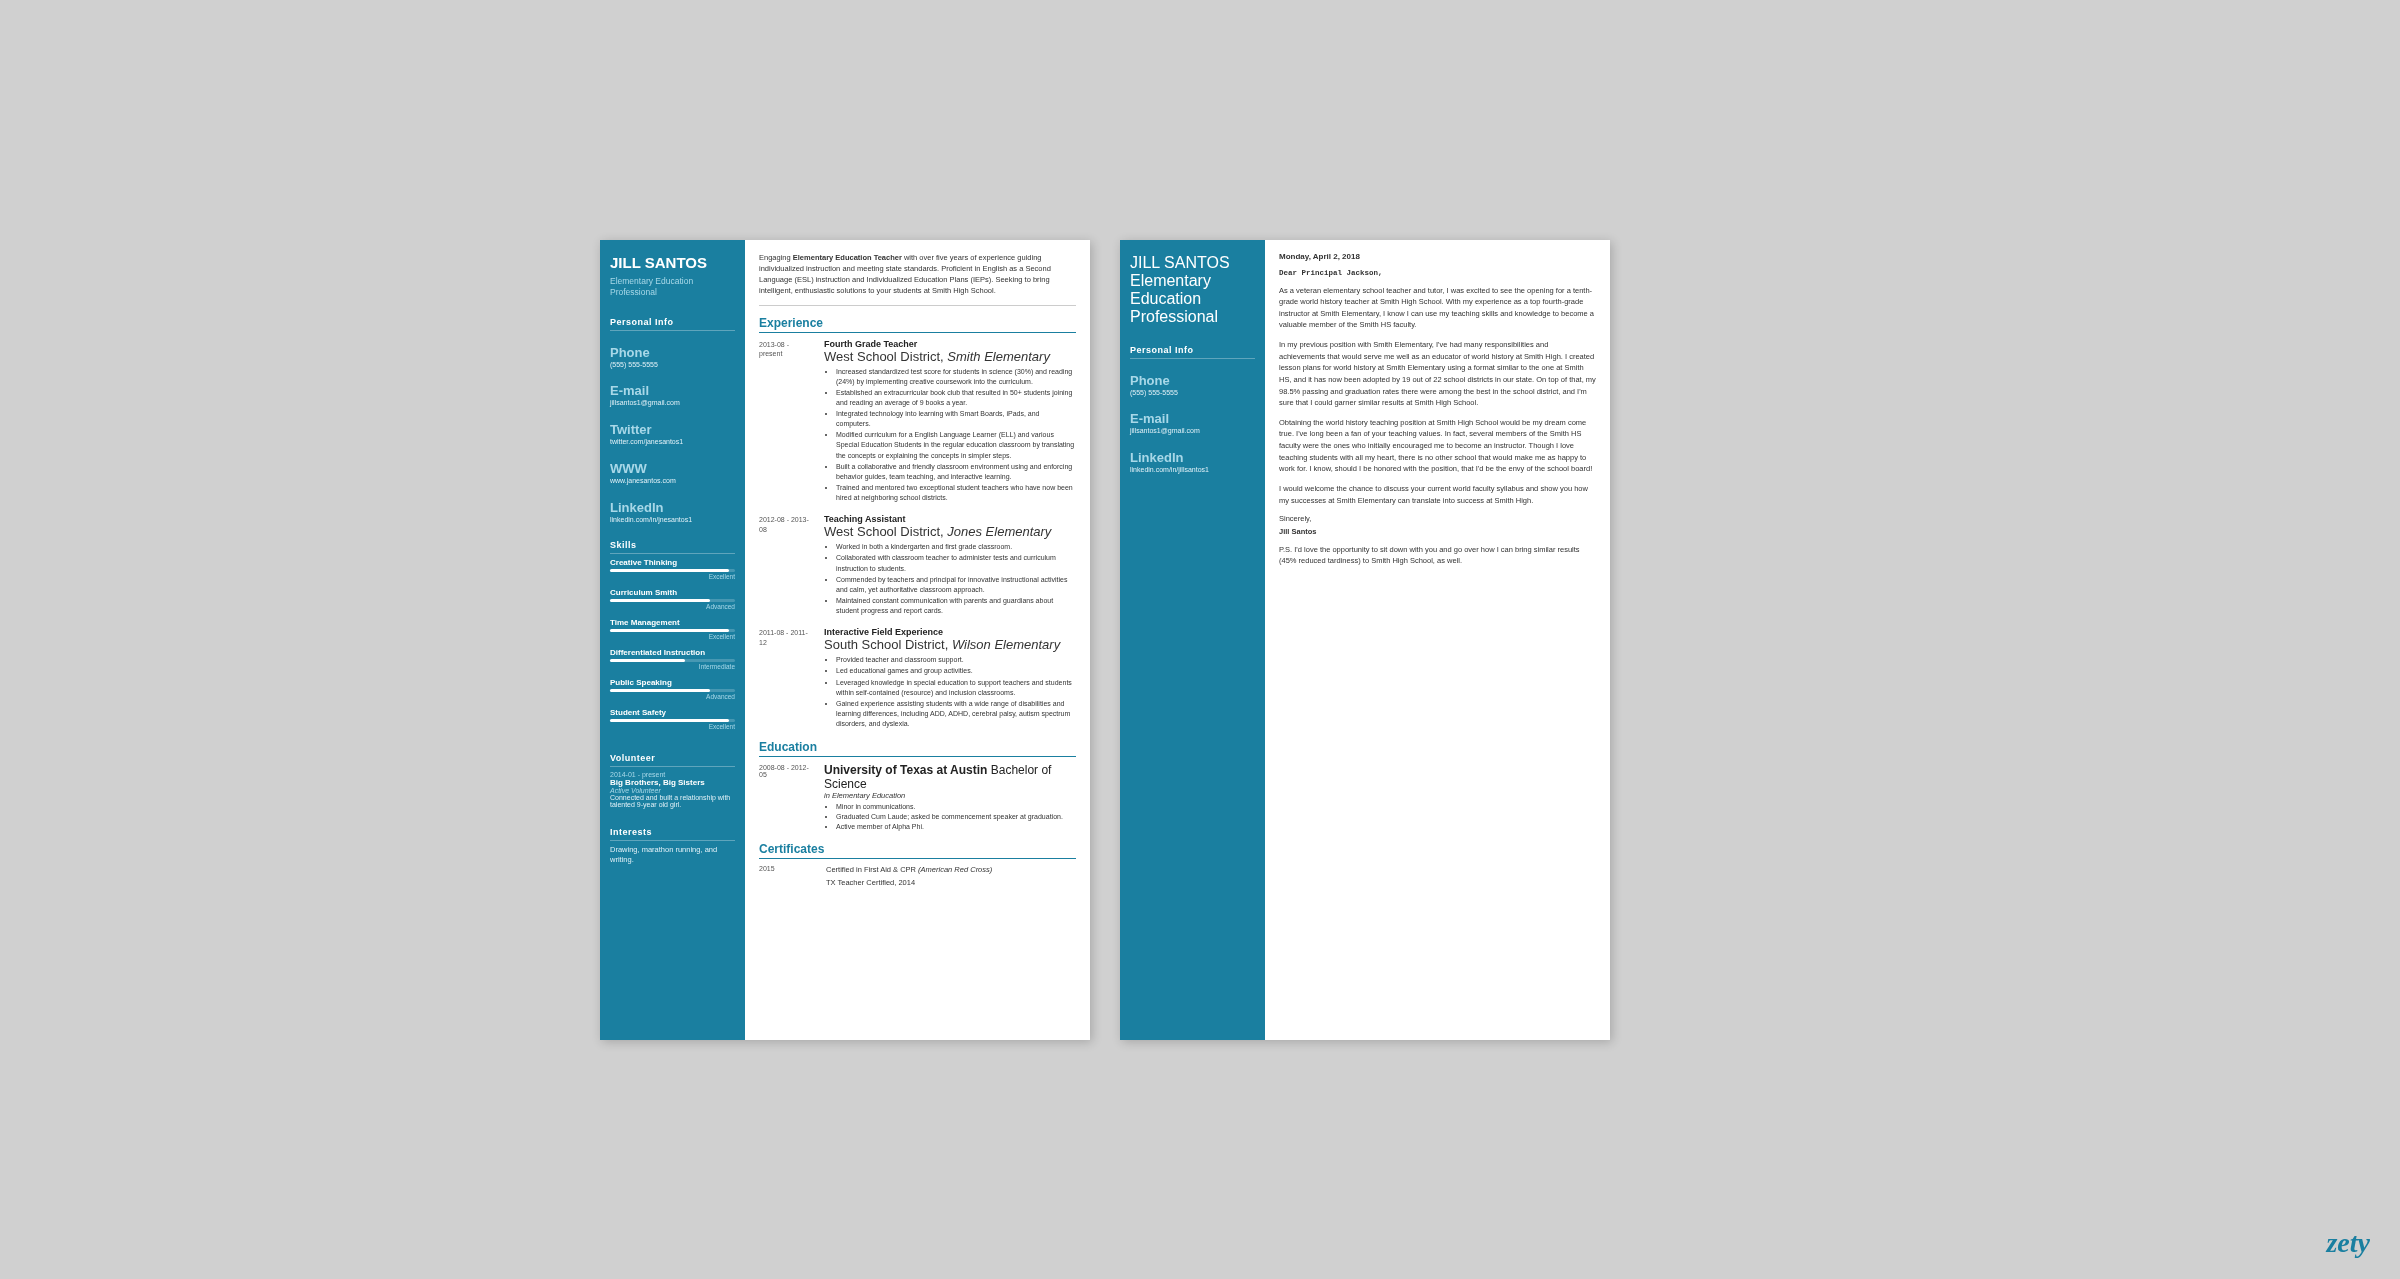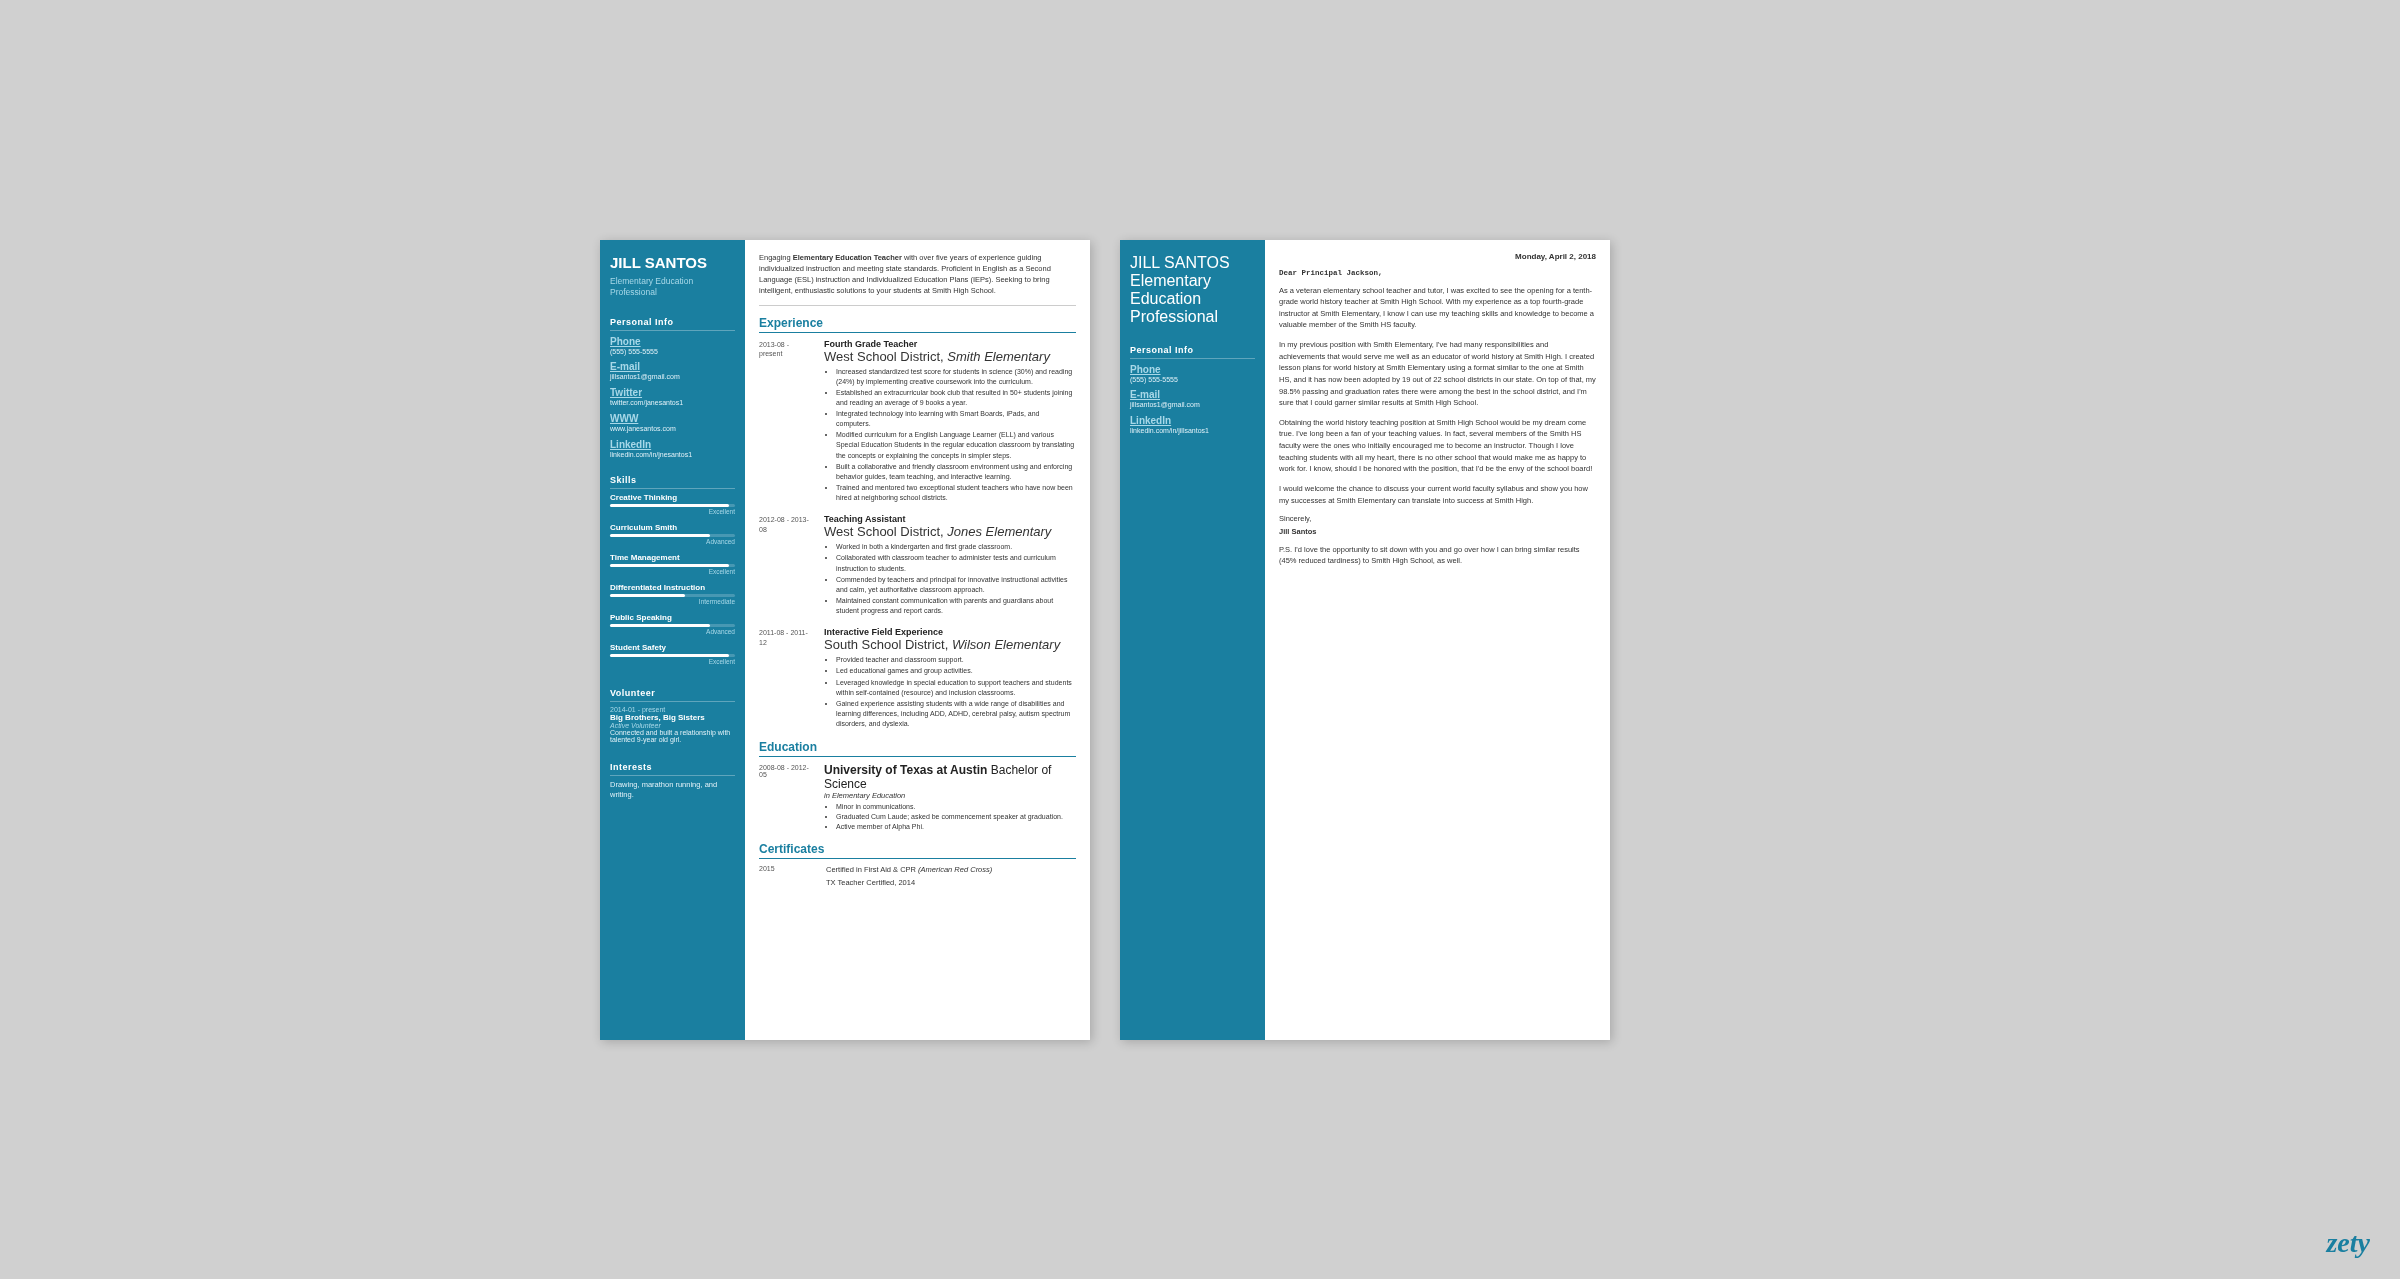--- a/index.html
+++ b/index.html
@@ -57,25 +57,24 @@
       font-size: 9px;
       font-weight: bold;
       color: #fff;
       background: #1a7fa0;
       border-bottom: 1px solid rgba(255,255,255,0.3);
       padding: 3px 0;
       margin-bottom: 4px;
       letter-spacing: 0.5px;
     }
     .sidebar-info-label {
-      font-size: 10px;
+      font-size: 13px;
       color: #a8d8e8;
       font-weight: bold;
-      margin-top: 5px;
-      text-decoration: underline;
+      margin-top: 14px;
     }
     .sidebar-info-value {
       font-size: 7px;
       color: #e0f0f7;
       line-height: 1.4;
     }
     .skill-item {
       margin-bottom: 8px;
     }
     .skill-name {
@@ -267,21 +266,20 @@
     }
     .cl-main {
       flex: 1;
       padding: 12px 14px;
     }
     .cl-date {
       font-size: 8px;
       color: #333;
       margin-bottom: 8px;
       font-weight: bold;
-      text-align: right;
     }
     .cl-recipient {
       font-size: 7.5px;
       color: #333;
       line-height: 1.6;
       margin-bottom: 10px;
     }
     .cl-greeting {
       font-size: 7.5px;
       color: #333;

